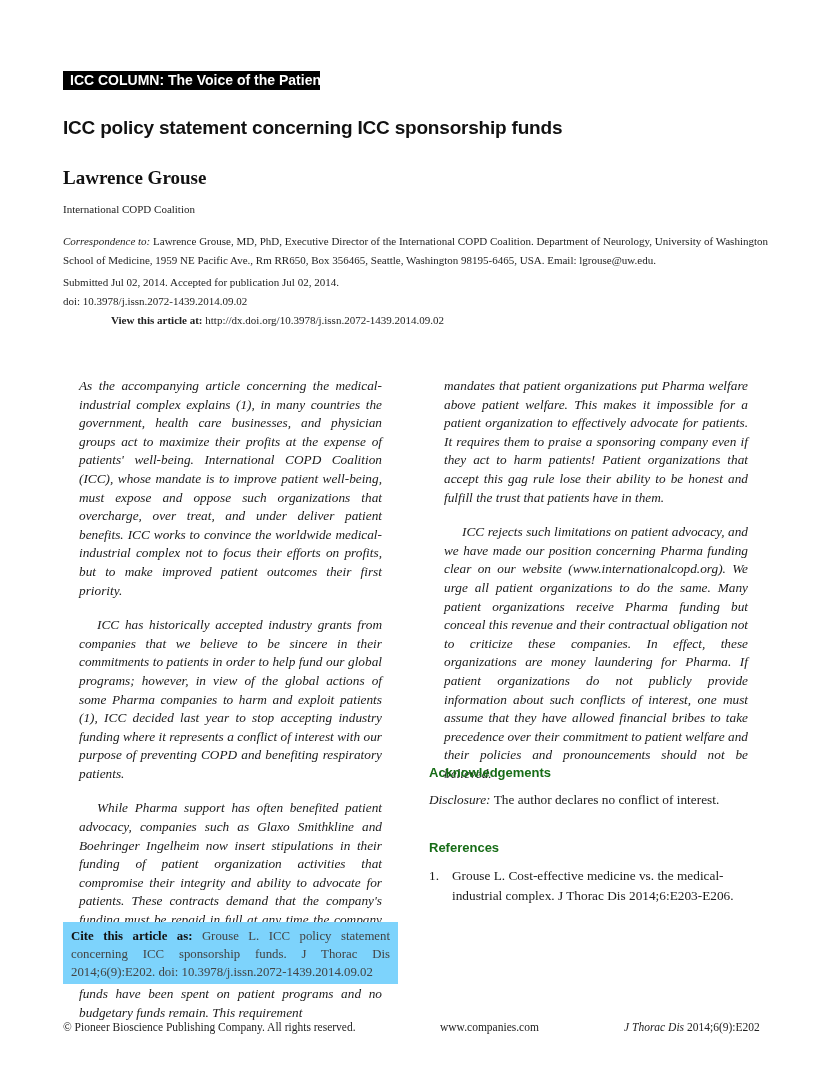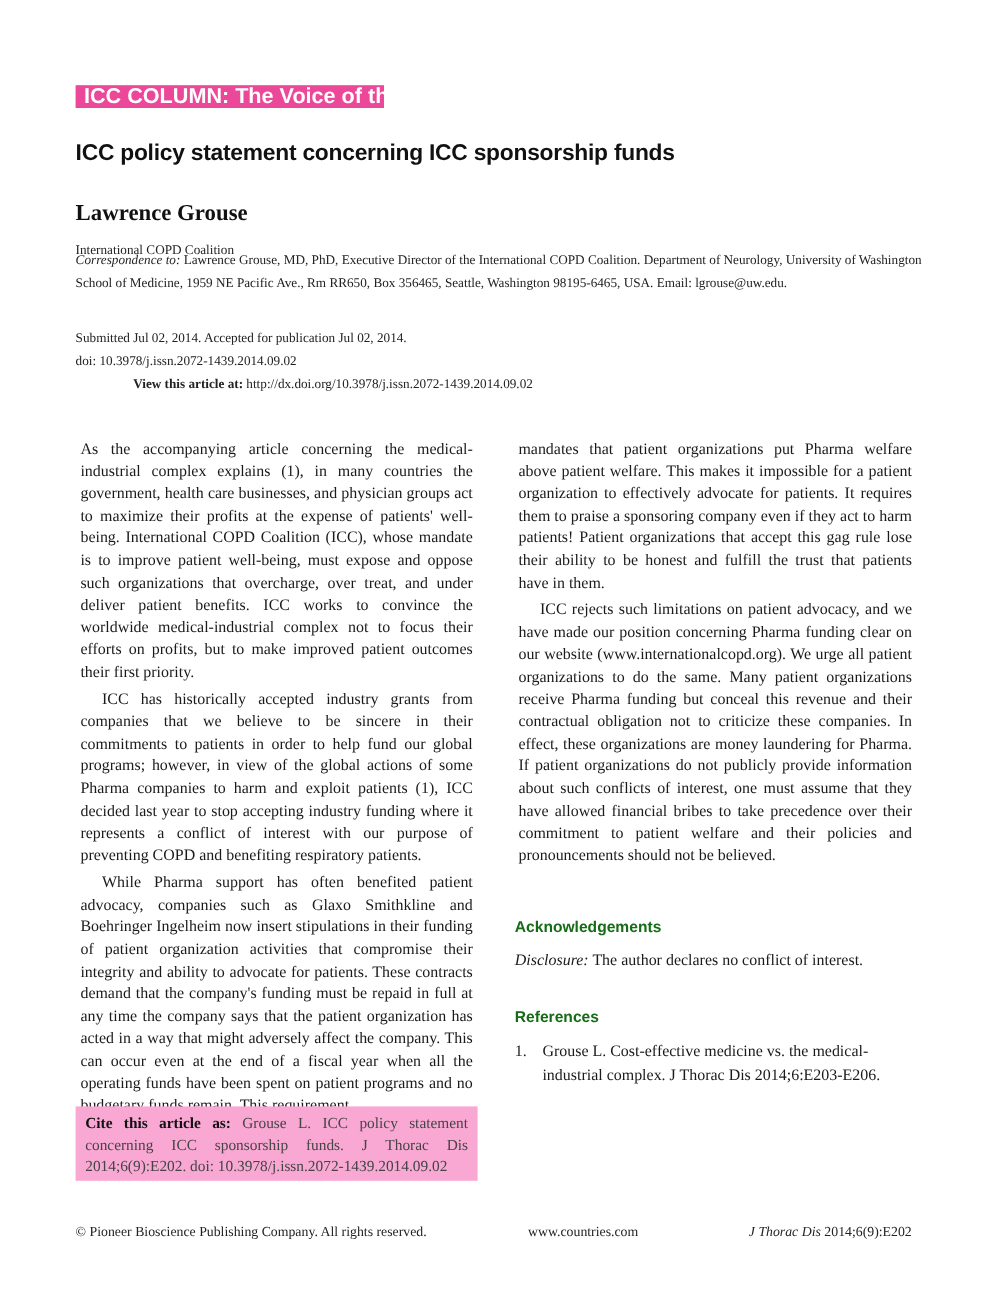--- a/index.html
+++ b/index.html
@@ -2,64 +2,64 @@
 <html><head>
   <meta charset="utf-8">
   <style>
     html, body { margin: 0; padding: 0; background: #ffffff; }
     body {
       width: 827px; height: 1083px; position: relative; overflow: hidden;
       font-family: "Liberation Serif", serif; color: #1a1a1a;
     }
     .badge {
       position: absolute; left: 63px; top: 71px; width: 190px; height: 19px;
-      background: #ec4899; color: #ffffff;
-      font-family: "Liberation Sans", sans-serif; font-size: 18px; font-weight: bold;
+      background: #000000; color: #ffffff;
+      font-family: "Liberation Sans", sans-serif; font-size: 14px; font-weight: bold;
       line-height: 19px; padding-left: 7px; box-sizing: border-box; white-space: nowrap;
     }
     .badge { width: 257px; }
     .title {
       position: absolute; left: 63px; top: 117px; margin: 0;
       font-family: "Liberation Sans", sans-serif; font-weight: bold; font-size: 19px;
       color: #111; letter-spacing: -0.2px; white-space: nowrap;
     }
     .author {
       position: absolute; left: 63px; top: 167px;
       font-family: "Liberation Serif", serif; font-weight: bold; font-size: 19px; color: #111;
     }
     .meta { position: absolute; left: 63px; font-size: 11px; color: #222; line-height: 19px; white-space: nowrap; }
     .affil { top: 200px; }
-    .corr { top: 208px; width: 710px; white-space: normal; }
+    .corr { top: 232px; width: 710px; white-space: normal; }
     .submitted { top: 273px; }
     .doi { top: 292px; text-align: right; }
     .viewat { top: 311px; }
     .corr i, .corr .corr-label { font-style: italic; }
     .viewat b { font-weight: bold; margin-left: 48px; }
     .col {
       position: absolute; font-size: 13.3px; line-height: 18.6px; text-align: justify;
       color: #1a1a1a;
     }
-    .col p { margin: 4px; text-indent: 0; }
+    .col p { margin: 16px; text-indent: 0; font-style: italic; }
     .col p.indent { text-indent: 18px; }
     .col-left { left: 63px; top: 361px; width: 335px; }
     .col-right { left: 428px; top: 361px; width: 336px; }
     .section-head {
       font-family: "Liberation Sans", sans-serif; font-weight: bold; font-size: 13px;
       color: #166c16; margin: 0;
     }
     .ack-head { position: absolute; left: 429px; top: 765px; }
     .disclosure { position: absolute; left: 429px; top: 792px; font-size: 13.3px; text-align: right; }
     .disclosure i { font-style: italic; }
     .ref-head { position: absolute; left: 429px; top: 840px; }
     .ref-list { position: absolute; left: 429px; top: 866px; width: 336px; font-size: 13.3px; line-height: 19.5px; margin: 0; padding: 0; list-style: none; }
     .ref-list li { display: flex; }
     .ref-num { width: 23px; flex: none; }
     .cite-box {
       position: absolute; left: 63px; top: 922px; width: 335px; height: 62px;
-      background: #f9a8d4; box-sizing: border-box; padding: 5px 8px;
+      background: #7dd3fc; box-sizing: border-box; padding: 5px 8px;
       font-size: 12.8px; line-height: 18px; text-align: justify; color: #444;
     }
     .cite-box b { color: #111; }
     .footer {
       position: absolute; top: 1021px; font-size: 11.5px; color: #222; white-space: nowrap;
     }
     .footer-left { left: 63px; }
     .footer-center { left: 440px; }
     .footer-right { left: 624px; }
     .footer-right i { font-style: italic; }
@@ -107,16 +107,16 @@
     <span class="ref-num">1.</span>
     <span>Grouse L. Cost-effective medicine vs. the medical-industrial complex. J Thorac Dis 2014;6:E203-E206.</span>
   </li>
 </ol>
 
 <div class="cite-box">
   <b>Cite this article as:</b><span> Grouse L. ICC policy statement concerning ICC sponsorship funds. J Thorac Dis 2014;6(9):E202. doi: 10.3978/j.issn.2072-1439.2014.09.02</span>
 </div>
 
 <div class="footer footer-left">© Pioneer Bioscience Publishing Company. All rights reserved.</div>
-<div class="footer footer-center">www.countries.com</div>
+<div class="footer footer-center">www.companies.com</div>
 <div class="footer footer-right">
   <i>J Thorac Dis</i><span> 2014;6(9):E202</span>
 </div>
 
 </body></html>

